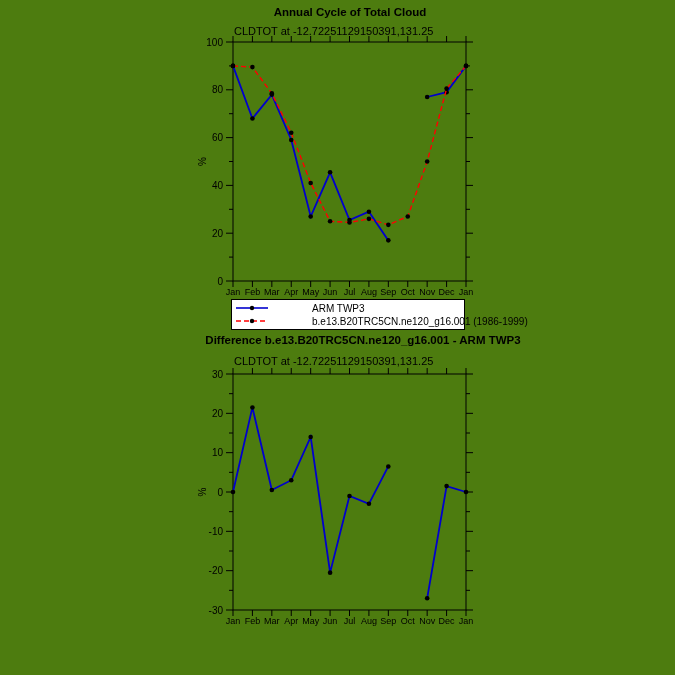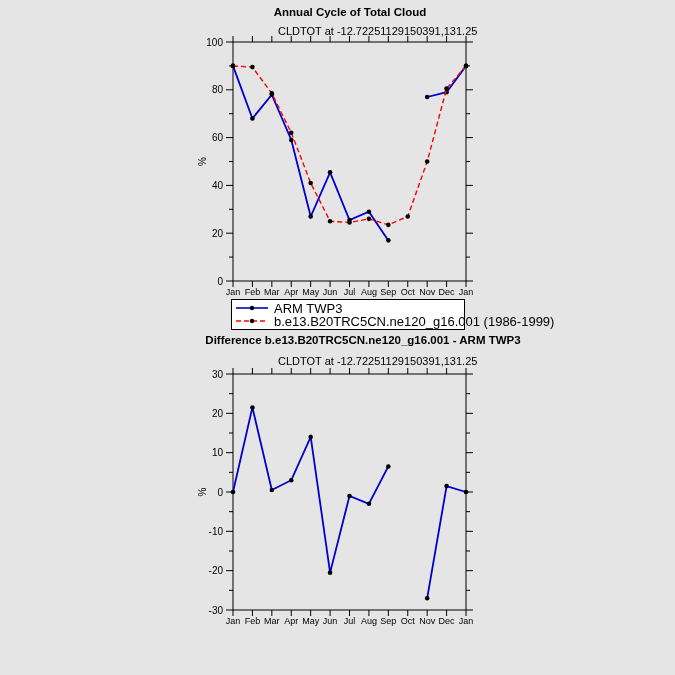--- a/index.html
+++ b/index.html
@@ -1,30 +1,30 @@
 <!DOCTYPE html>
 <html><head>
 <meta charset="utf-8">
 <style>
   html,body{margin:0;padding:0;background:#fff;}
-  .page{position:relative;width:675px;height:675px;background:#e5e5e5;overflow:hidden;
+  .page{position:relative;width:675px;height:675px;background:#4d7c0f;overflow:hidden;
         font-family:"Liberation Sans",sans-serif;color:#000;}
   #plots{position:absolute;left:0;top:0;}
   .chart-title{position:absolute;font-weight:bold;font-size:11.5px;text-align:center;white-space:nowrap;}
   .top-title{left:130px;top:6px;width:440px;}
   .bottom-title{left:143px;top:334px;width:440px;}
-  .chart-subtitle{position:absolute;font-size:11px;white-space:nowrap;margin-left:44px;}
+  .chart-subtitle{position:absolute;font-size:11px;white-space:nowrap;}
   .top-subtitle{left:234px;top:25px;}
   .bottom-subtitle{left:234px;top:355px;}
   .legend{position:absolute;left:231px;top:299px;width:234px;box-sizing:border-box;
           border:1px solid #000;padding:2px 3px;display:flex;flex-direction:column;gap:1px;background:#fff;}
   .legend-row{display:flex;align-items:center;gap:5px;height:12px;}
   .legend-sample{flex:0 0 auto;display:block;}
   .legend-sample line{stroke-width:1.6;}
-  .legend-label{font-size:13px;white-space:nowrap;}
+  .legend-label{font-size:10px;white-space:nowrap;margin-left:38px;}
 </style>
 </head>
 <body>
 
 <div class="page">
 
   <div class="chart-title top-title">Annual Cycle of Total Cloud</div>
   <div class="chart-subtitle top-subtitle">CLDTOT at -12.72251129150391,131.25</div>
 
   <div class="chart-title bottom-title">Difference b.e13.B20TRC5CN.ne120_g16.001 - ARM TWP3</div>

